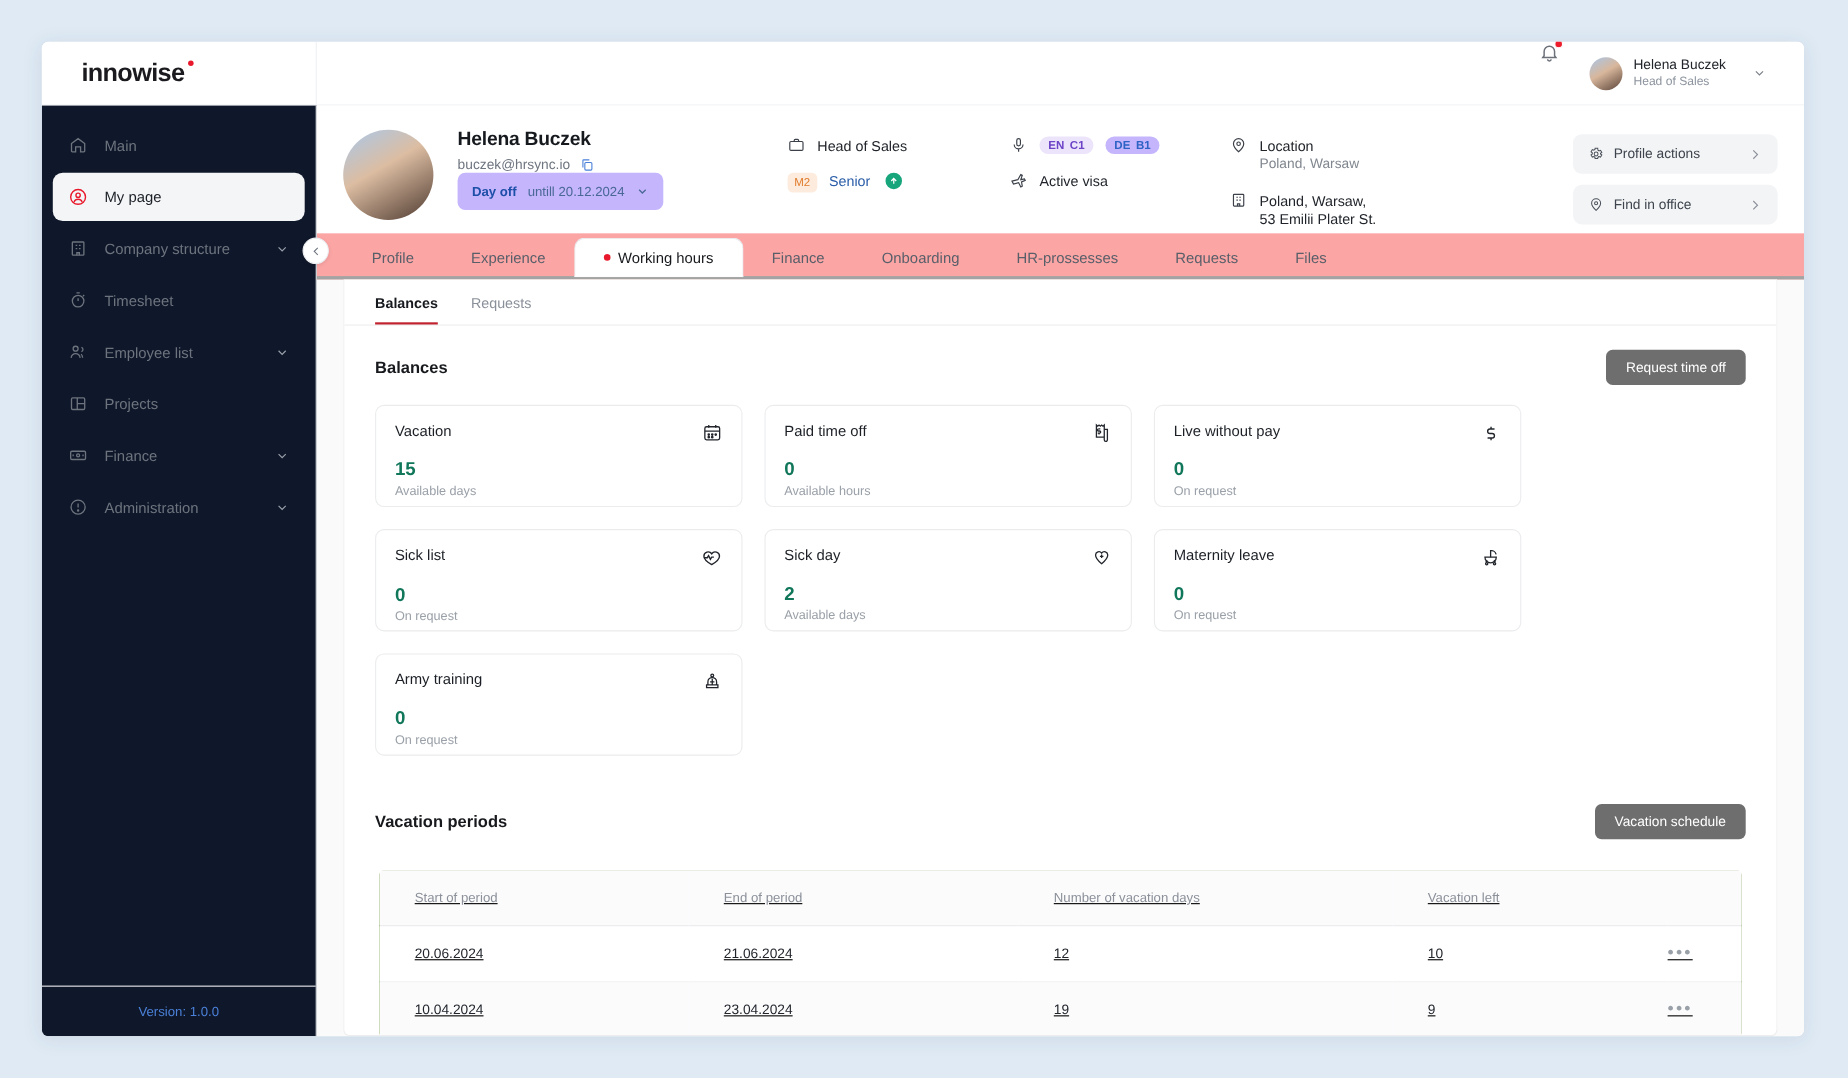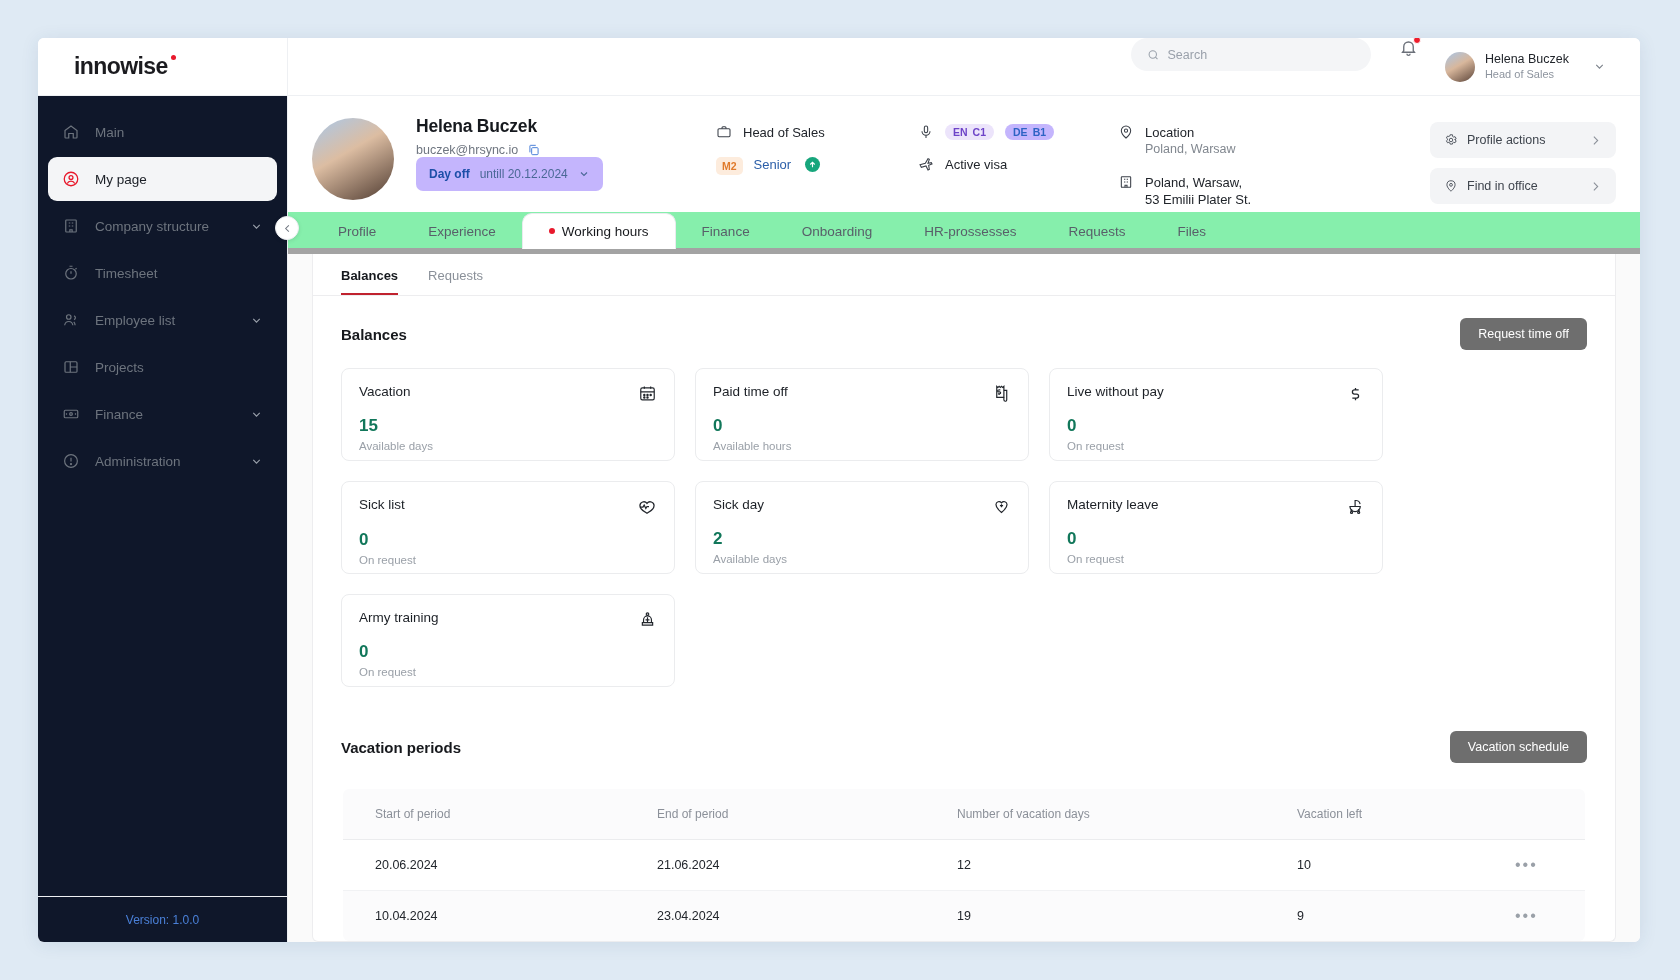--- a/index.html
+++ b/index.html
@@ -149,21 +149,21 @@
 
   .ph-col { display: flex; flex-direction: column; gap: 16px; padding-top: 8px; }
   .ph-line { display: flex; align-items: flex-start; gap: 11px; }
   .ph-line .t { font-size: 13px; color: #21252b; line-height: 17px; }
   .ph-line .t .sub { color: #81878f; font-size: 12.5px; display:block; }
   .col-pos { width: 202px; margin-left: 8px; }
   .col-lang { width: 200px; }
   .col-loc { width: 212px; }
 
   .badge-m2 {
-    background: #fdecdd; color: #e07b2c; font-size: 10.5px; font-weight: 700;
+    background: #fdecdd; color: #e07b2c; font-size: 10.5px; font-weight: 400;
     border-radius: 5px; padding: 2px 6px; line-height: 14px;
   }
   .senior { font-size: 13px; color: #2b5ea8; }
   .up-dot {
     width: 15px; height: 15px; border-radius: 50%; background: #17a67c;
     display: inline-flex; align-items: center; justify-content: center;
     margin-left: 3px;
   }
   .lang-pill {
     display: inline-flex; align-items: center; gap: 5px;
@@ -179,22 +179,22 @@
     background: #f3f4f6; display: flex; align-items: center;
     padding: 0 14px; gap: 9px; cursor: pointer;
     font-size: 12.5px; color: #3e444d;
   }
   .act-btn .arrow { margin-left: auto; }
 
   
   .tabs-row {
     display: flex; align-items: flex-end; gap: 0;
     padding: 10px 24px 0 24px;
-    background: #86efac;
-    border-bottom: 6px solid #a3a3a3;
+    background: #fca5a5;
+    border-bottom: 3px solid #a3a3a3;
     height: 42px;
   }
   .tab {
     font-size: 13.5px; color: #585f69; cursor: pointer;
     padding: 0 26px; height: 36px; display: flex; align-items: center;
     gap: 7px; border-radius: 10px 10px 0 0;
     position: relative; top: 1px;
   }
   .tab.active {
     background: #fff; color: #17191d; font-weight: 500;
@@ -239,21 +239,21 @@
   .bcard-top { display: flex; align-items: flex-start; }
   .bcard-title { font-size: 13.5px; color: #1c2026; }
   .bcard-ico { margin-left: auto; }
   .bcard-val { font-size: 17px; font-weight: 700; color: #11775a; margin-top: 9px; }
   .bcard-sub { font-size: 11.5px; color: #9aa0a8; margin-top: 4px; }
 
   
   .tbl-wrap { padding: 0 28px; margin-top: 24px; }
   .tbl {
     width: 100%; border-collapse: collapse;
-    border: 2px solid #4d7c0f; border-radius: 8px; overflow: hidden;
+    border: 4px solid #4d7c0f; border-radius: 8px; overflow: hidden; text-decoration: underline;
   }
   .tbl thead th {
     background: #fbfbfc; text-align: left; font-weight: 400;
     font-size: 12px; color: #8b9099;
     padding: 18px 0 18px 32px;
     border-bottom: 1px solid #ebecee;
   }
   .tbl tbody td {
     font-size: 12.5px; color: #22262c;
     padding: 16px 0 16px 32px;
@@ -274,27 +274,20 @@
 
   <div class="topbar">
     <div class="brand-cell">
       <div class="logo">
         <span>innowise</span>
         <span class="dot"></span>
       </div>
     </div>
     <div class="topbar-spacer"></div>
 
-    <div class="search-box">
-      <svg width="14" height="14" viewBox="0 0 24 24" fill="none" stroke="#9aa1ab" stroke-width="2">
-        <circle cx="11" cy="11" r="7"></circle>
-          <path d="M20 20l-4-4"></path>
-      </svg>
-      <input type="text" placeholder="Search" style="">
-    </div>
 
     <div class="bell">
       <svg width="19" height="19" viewBox="0 0 24 24" fill="none" stroke="#6b7079" stroke-width="1.7">
         <path d="M18 16v-5a6 6 0 10-12 0v5l-1.5 2h15L18 16z"></path>
           <path d="M10 20a2 2 0 004 0"></path>
       </svg>
       <span class="bell-badge"></span>
     </div>
 
     <div class="user-chip">

